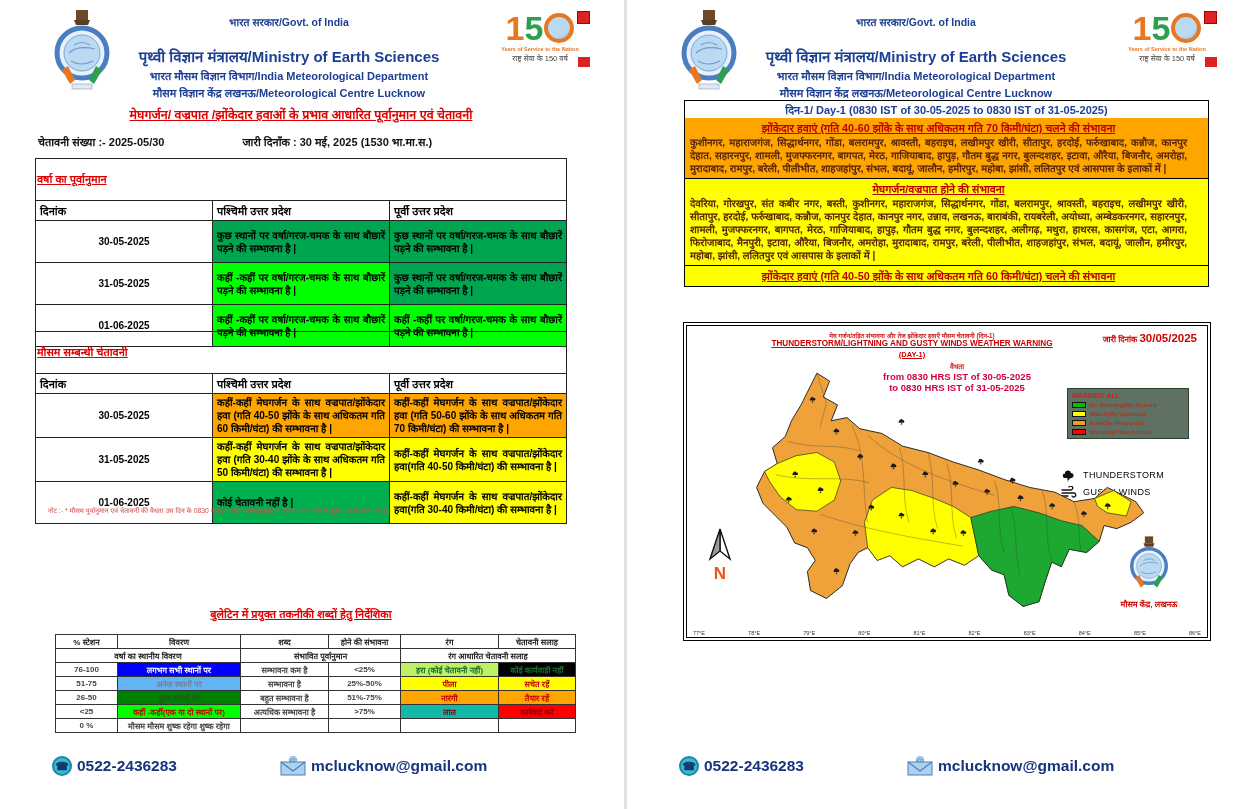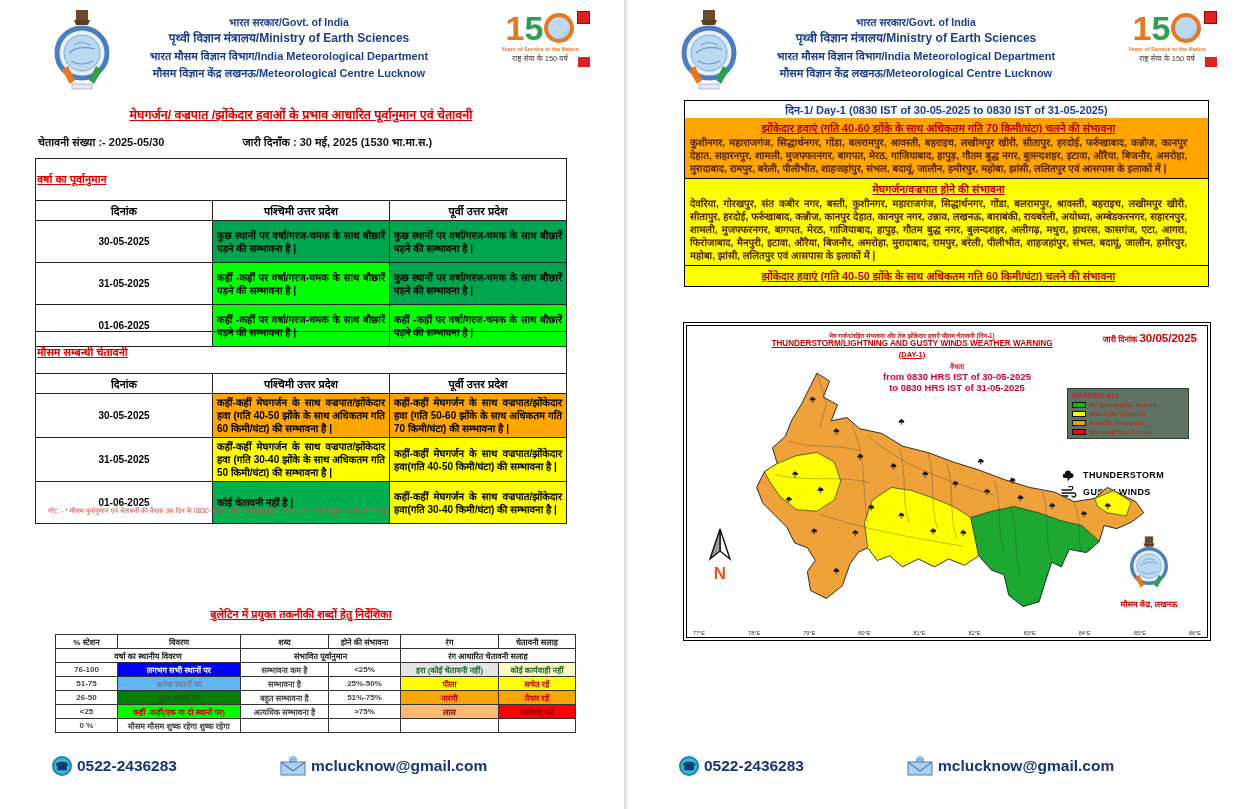--- a/index.html
+++ b/index.html
@@ -9,21 +9,21 @@
   .page{position:absolute;top:0;height:809px;width:624px;background:#fff}
   #page-left{left:0}
   #page-right{left:627px}
   .gutter{position:absolute;top:0;left:624px;width:3px;height:809px;background:#e2e2e2}
 
   
   .hdr{position:absolute;top:7px;left:28px;right:18px;height:86px}
   .emblem{position:absolute;left:26px;top:1px}
   .hdr-text{position:absolute;left:96px;width:330px;top:8px;text-align:center;color:#1c3f94;font-weight:bold}
   .hdr-text .l1{font-size:10.5px}
-  .hdr-text .l2{font-size:12px;margin-top:0}
+  .hdr-text .l2{font-size:15px;margin-top:17px}
   .hdr-text .l3{font-size:11px;margin-top:2px}
   .hdr-text .l4{font-size:11px;margin-top:2px}
   .logo150{position:absolute;right:14px;top:4px;width:104px;text-align:center}
   .logo150 .digits{font-size:34px;font-weight:bold;line-height:34px;display:flex;align-items:center;justify-content:center}
   .d1{color:#e87722}.d5{color:#2e9e4f}
   .globe0{width:30px;height:30px;border-radius:50%;background:radial-gradient(circle at 40% 35%,#bcd9f2 60%,#7fb0d8);border:4px solid #e87722;display:inline-block;margin-left:1px}
   .badge-red{position:absolute;right:2px;top:0;width:13px;height:13px;background:#d22;border:1px solid #a00}
   .badge-red2{position:absolute;right:2px;top:46px;width:12px;height:10px;background:#d22}
   .logo150 .yrs{font-size:5.5px;color:#e87722;font-weight:bold;margin-top:1px}
   .logo150 .yrs-hi{font-size:7.5px;color:#444;margin-top:1px}
@@ -31,21 +31,21 @@
   
   .main-title{position:absolute;top:106px;left:35px;width:532px;text-align:center;color:#e00000;font-weight:bold;font-size:12.5px;text-decoration:underline}
   .meta{position:absolute;top:134px;left:38px;width:530px;font-size:11px;font-weight:bold;color:#111;display:flex}
   .meta .m2{margin-left:78px}
 
   table.wx{position:absolute;left:35px;width:532px;border-collapse:collapse;table-layout:fixed}
   #forecast-table{top:158px}
   #warning-table{top:331px}
   table.wx td,table.wx th{border:1px solid #222;font-size:10px;padding:2px 4px;vertical-align:middle}
   table.wx .tbl-title{color:#e00000;font-weight:bold;font-size:11px;text-decoration:underline;padding:1px}
-  table.wx th{font-weight:bold;font-size:11px;text-align:center;background:#fff;color:#000}
+  table.wx th{font-weight:bold;font-size:11px;text-align:left;background:#fff;color:#000}
   table.wx .c-date{width:82px;text-align:center;font-weight:bold;background:#fff;font-size:10px}
   table.wx td{font-weight:bold;line-height:1.3;text-align:justify;height:42px}
 
   .note{position:absolute;top:506px;left:48px;width:500px;font-size:6.8px;color:#d24e4e}
 
   .gloss-title{position:absolute;top:606px;left:35px;width:532px;text-align:center;color:#e00000;font-weight:bold;font-size:11px;text-decoration:underline}
   #gloss-table{position:absolute;top:634px;left:55px;width:520px;border-collapse:collapse;table-layout:fixed}
   #gloss-table th,#gloss-table td{border:1px solid #333;font-size:8px;padding:1px 2px;text-align:center;height:14px;color:#444;font-weight:bold}
   #gloss-table th{color:#222}
   #gloss-table col.c1{width:62px}#gloss-table col.c2{width:123px}#gloss-table col.c3{width:88px}
@@ -74,21 +74,21 @@
   .validity{position:absolute;top:36px;left:150px;width:240px;text-align:center;color:#cc2222;font-weight:bold}
   .validity .v1{font-size:7px}
   .validity .v2,.validity .v3{font-size:9.5px;color:#d4003c}
   .legend{position:absolute;top:62px;right:18px;width:122px;background:#5e7162;border:1px solid #30402f;padding:3px 4px}
   .legend-title{color:#cc2222;font-weight:bold;font-size:6.8px;margin-bottom:2px}
   .legend-item{display:flex;align-items:center;gap:3px;margin-top:2px}
   .legend-swatch{width:14px;height:6px;border:1px solid #111;flex:none}
   .legend-label{font-size:6.2px;color:#a03a2a;font-weight:bold}
   .symbols{position:absolute;top:138px;right:16px;width:130px}
   .sym-row{display:flex;align-items:center;gap:5px;margin-top:4px}
-  .sym-label{font-size:9px;font-weight:bold;color:#000;letter-spacing:.4px}
+  .sym-label{font-size:9px;font-weight:normal;color:#000;letter-spacing:.4px}
   .map-svg{position:absolute;left:2px;top:44px}
   .north{position:absolute;left:16px;bottom:56px;width:34px;text-align:center}
   .north-n{color:#e8571d;font-weight:bold;font-size:17px;line-height:14px}
   .map-credit{position:absolute;right:12px;bottom:28px;width:92px;text-align:center}
   .map-credit .cr{font-size:8px;color:#cc0000;font-weight:bold;margin-top:1px}
   .lon-row{position:absolute;bottom:1px;left:6px;right:6px;display:flex;justify-content:space-between}
   .lon-row span{font-size:5.5px;color:#333}
 </style>
 </head>
 <body>
@@ -221,22 +221,22 @@
           <th colspan="2">संभावित पूर्वानुमान</th>
           <th colspan="2">रंग आधारित चेतावनी सलाह</th>
         </tr>
       </thead>
     <tbody id="gloss-body">
         <tr>
           <td>76-100</td>
           <td style="background: rgb(0, 0, 255); color: rgb(255, 255, 255); margin-top: 47px;">लगभग सभी स्थानों पर</td>
           <td>सम्भावना कम है</td>
           <td>&lt;25%</td>
-          <td style="background: #e5e5e5; color: rgb(28, 107, 45);">हरा (कोई चेतावनी नहीं)</td>
-          <td style="background: #fef9c3; color: rgb(28, 107, 45);">कोई कार्यवाही नहीं</td>
+          <td style="background: #bef264; color: rgb(28, 107, 45);">हरा (कोई चेतावनी नहीं)</td>
+          <td style="background: #000000; color: rgb(28, 107, 45);">कोई कार्यवाही नहीं</td>
         </tr>
         <tr>
           <td>51-75</td>
           <td style="background: rgb(99, 180, 245); color: rgb(106, 134, 160);">अनेक स्थानों पर</td>
           <td>सम्भावना है</td>
           <td>25%-50%</td>
           <td style="background: rgb(255, 255, 0); color: rgb(192, 0, 0);">पीला</td>
           <td style="background: rgb(255, 255, 0); color: rgb(192, 0, 0);">सचेत रहें</td>
         </tr>
         <tr>
@@ -245,21 +245,21 @@
           <td>बहुत सम्भावना है</td>
           <td>51%-75%</td>
           <td style="background: rgb(255, 165, 0); color: rgb(192, 0, 0);">नारंगी</td>
           <td style="background: rgb(255, 165, 0); color: rgb(192, 0, 0);">तैयार रहें</td>
         </tr>
         <tr>
           <td>&lt;25</td>
           <td style="background: rgb(0, 255, 0); color: rgb(192, 0, 0);">कहीं -कहीं(एक या दो स्थानों पर)</td>
           <td>अत्यधिक सम्भावना है</td>
           <td>&gt;75%</td>
-          <td style="background: #fdba74; color: rgb(139, 0, 0); margin-left: 28px;">लाल</td>
+          <td style="background: #14b8a6; color: rgb(139, 0, 0); margin-left: 28px;">लाल</td>
           <td style="background: rgb(255, 0, 0); color: rgb(139, 0, 0);">कार्रवाई करें</td>
         </tr>
         <tr>
           <td>0 %</td>
           <td>मौसम मौसम शुष्क रहेगा शुष्क रहेगा</td>
           <td></td>
           <td></td>
           <td></td>
           <td></td>
         </tr>

